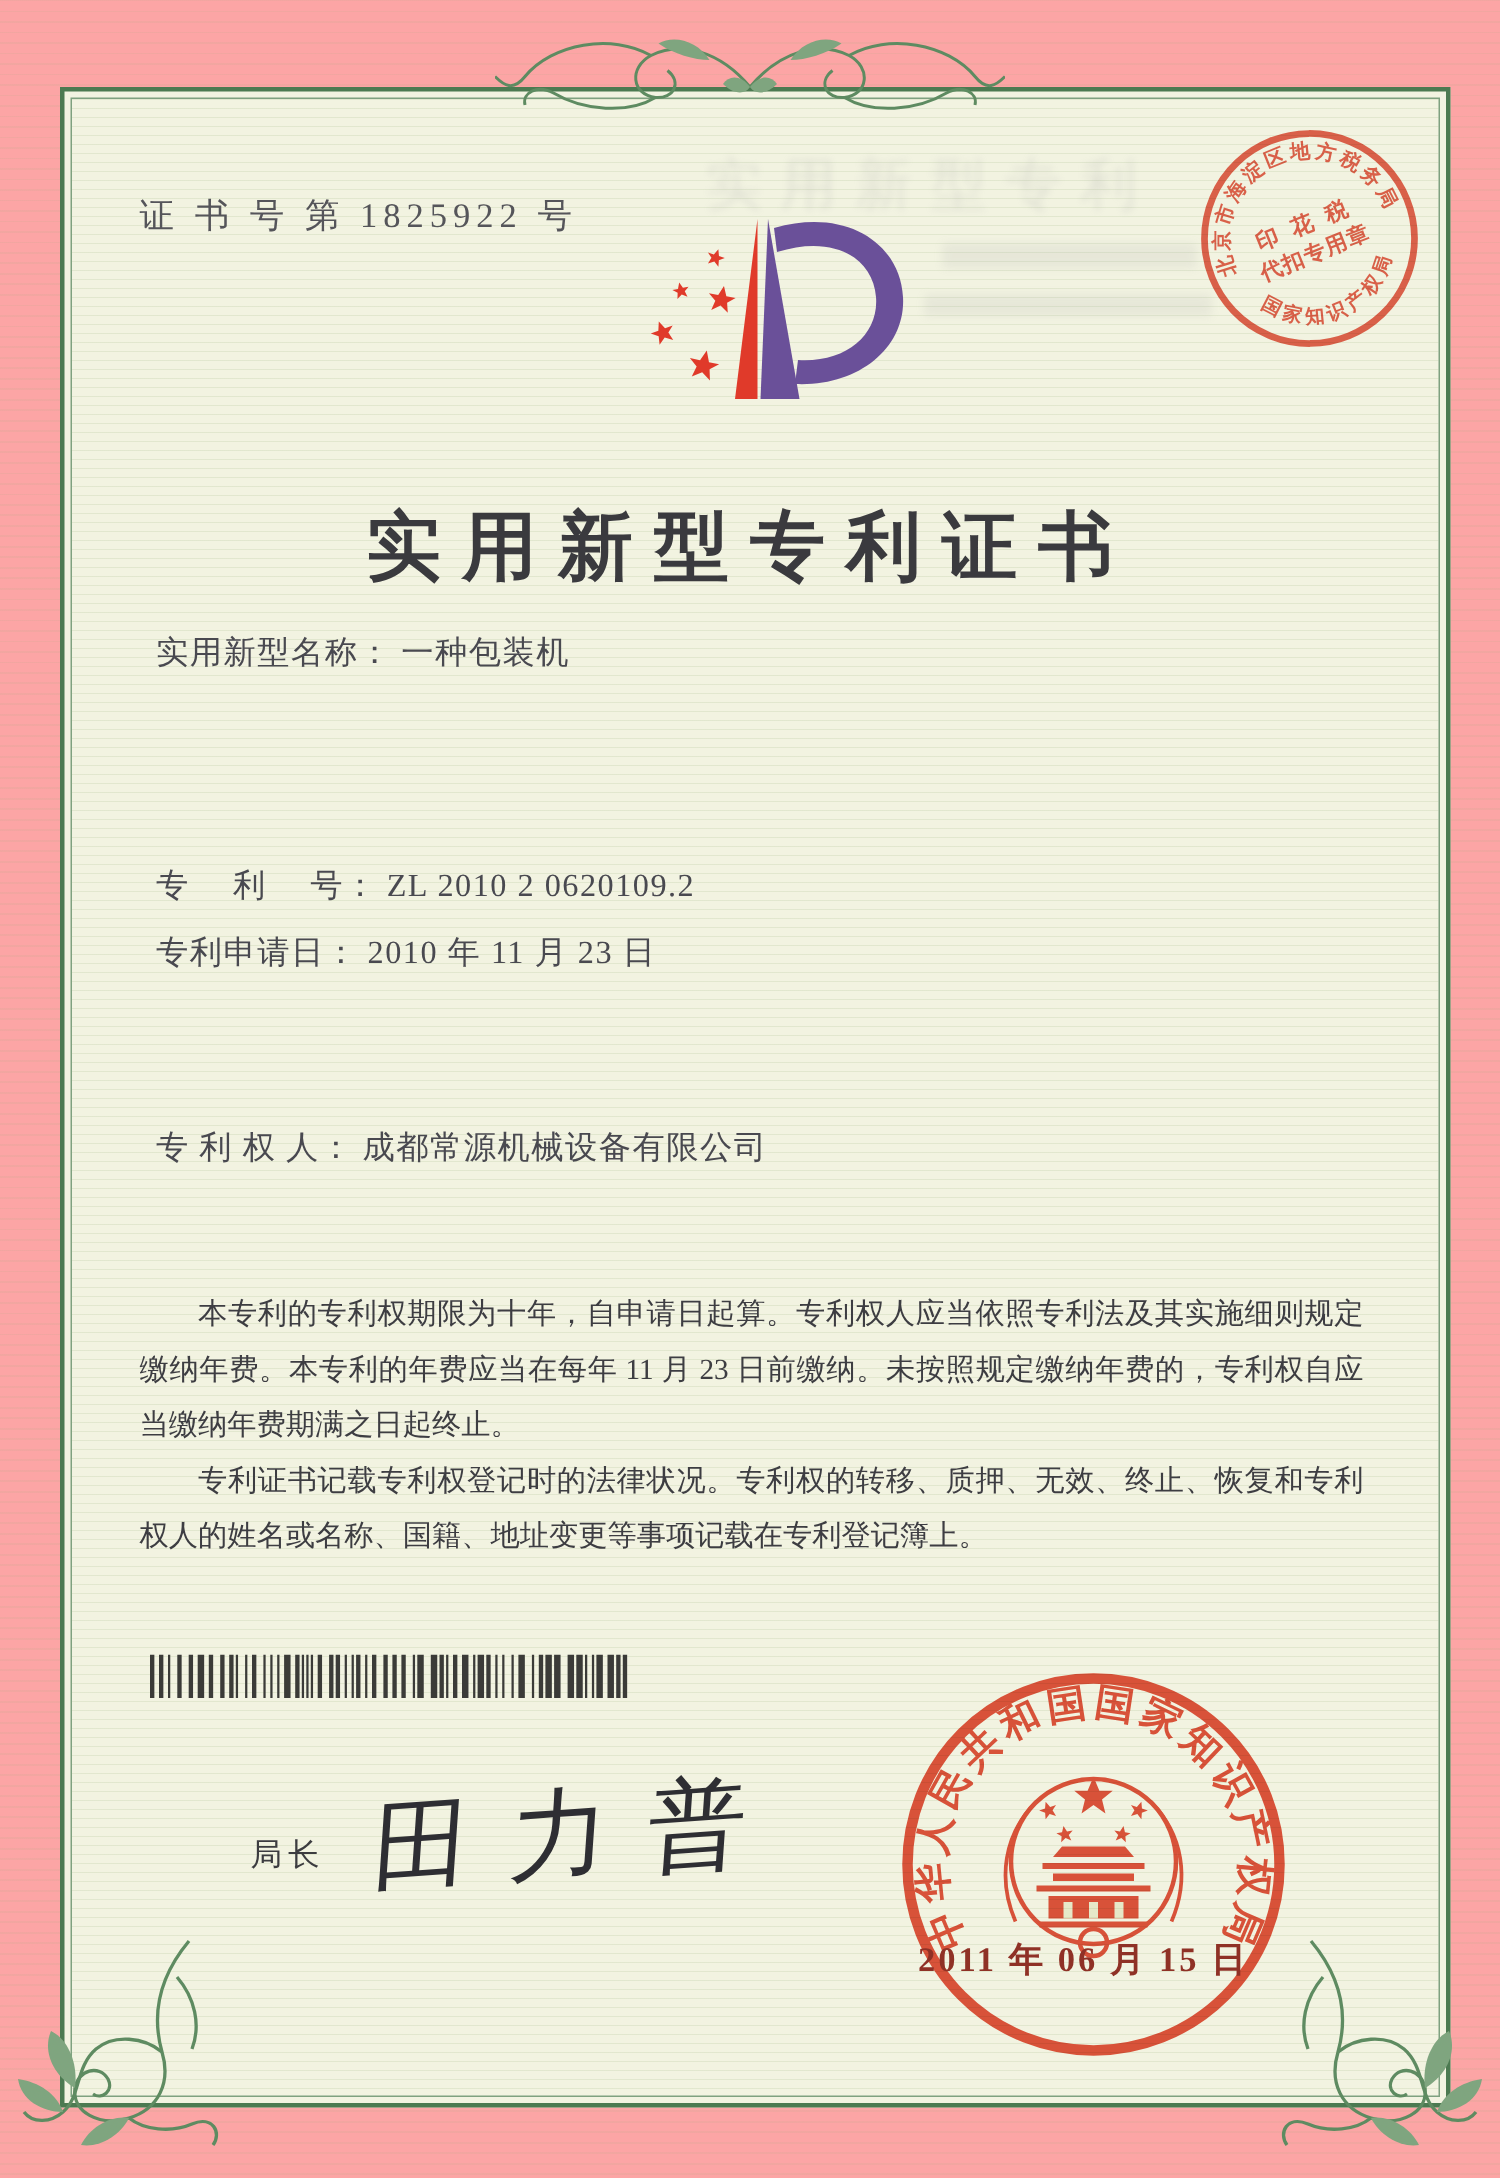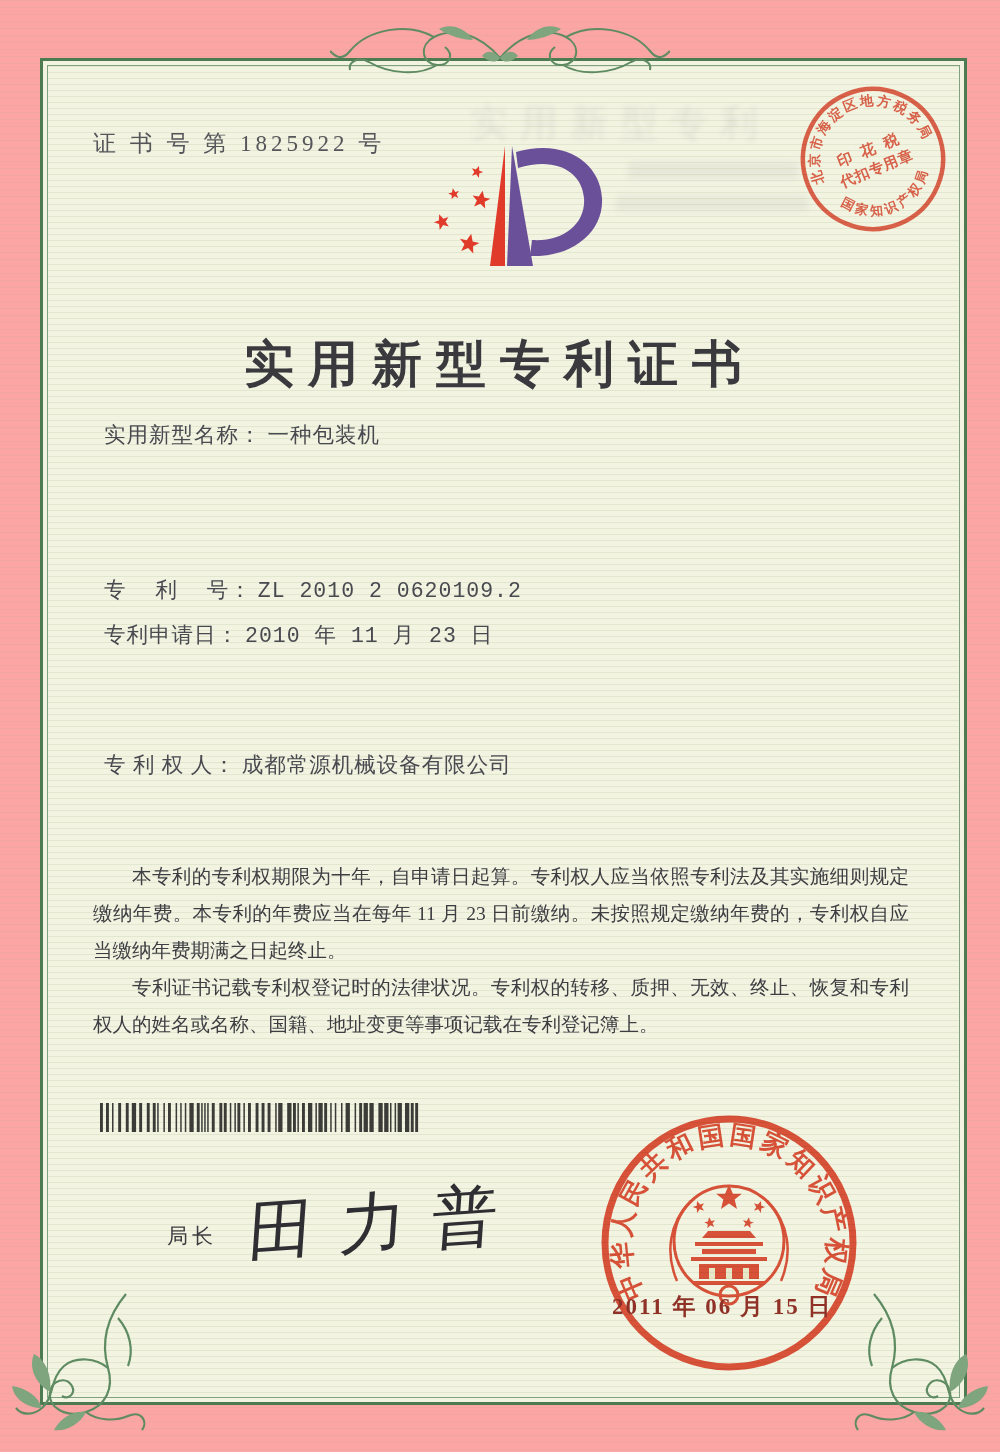--- a/index.html
+++ b/index.html
@@ -12,21 +12,21 @@
   .frame-inner{position:absolute;inset:4px;border:1.5px solid #7fa180;
     background:repeating-linear-gradient(to bottom, rgba(140,168,110,.16) 0 1px, rgba(0,0,0,0) 1px 6px);}
   .cert-no{position:absolute;left:93px;top:128px;font-size:23px;letter-spacing:4px;color:#55555a;}
   .ghost{position:absolute;left:470px;top:98px;font-size:38px;letter-spacing:12px;
     color:#8d8d94;opacity:.16;filter:blur(2.5px);}
   .ghost-blob{position:absolute;background:#9a9a9e;opacity:.12;filter:blur(3px);border-radius:3px;}
   .logo{position:absolute;left:404px;top:134px;width:216px;height:152px;}
   .doc-title{position:absolute;left:0;top:286px;width:1000px;text-align:center;
     font-size:50px;font-weight:600;letter-spacing:14px;color:#3a3a3e;margin-top:45px;}
   .field{position:absolute;left:104px;font-size:21.5px;color:#494950;letter-spacing:1px;white-space:pre;}
-  .field .val{margin-left:6px;font-family:Liberation Mono, monospace;}
+  .field .val{margin-left:6px;}
   .paras{position:absolute;left:93px;top:858px;width:816px;font-size:19.5px;line-height:37px;
     color:#3d3d42;text-align:justify;}
   .paras p{margin:0;text-indent:2em;}
   .barcode{position:absolute;left:100px;top:1103px;width:322px;height:29px;}
   .sig-title{position:absolute;left:167px;top:1222px;font-size:21px;color:#3c3c40;letter-spacing:4px;}
   .sig-name{position:absolute;left:248px;top:1178px;font-size:66px;color:#2e2e33;
     letter-spacing:26px;transform:rotate(-4deg) skewX(-8deg);font-family:"DejaVu Serif",serif;}
   .seal{position:absolute;left:598px;top:1112px;width:262px;height:262px;opacity:.92;
     mix-blend-mode:multiply;}
   .seal-date{position:absolute;left:612px;top:1291px;font-size:23px;color:#8f3126;

